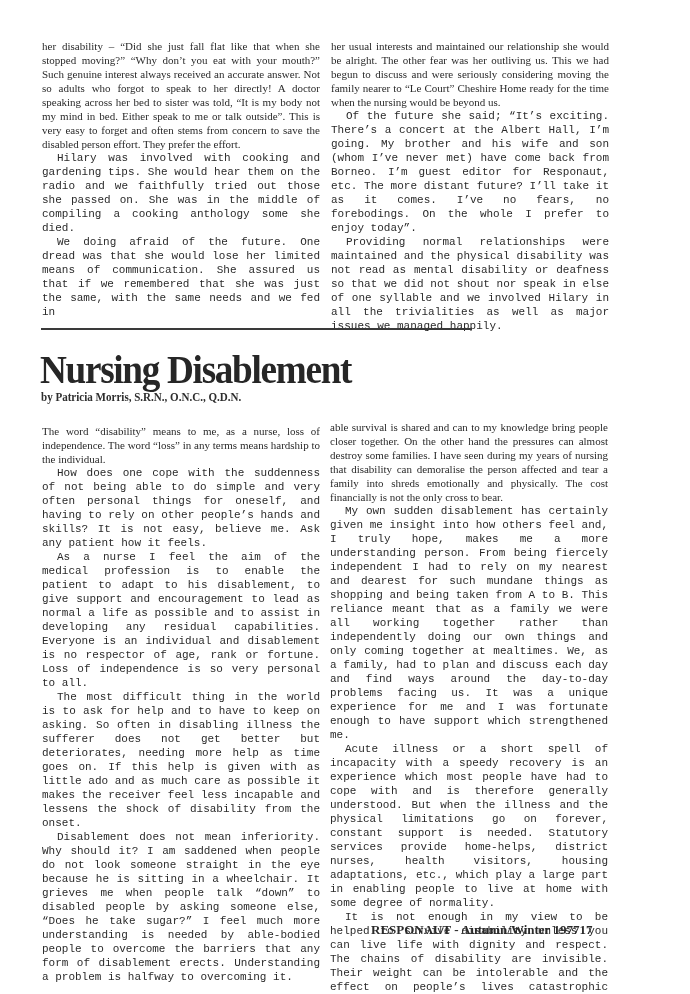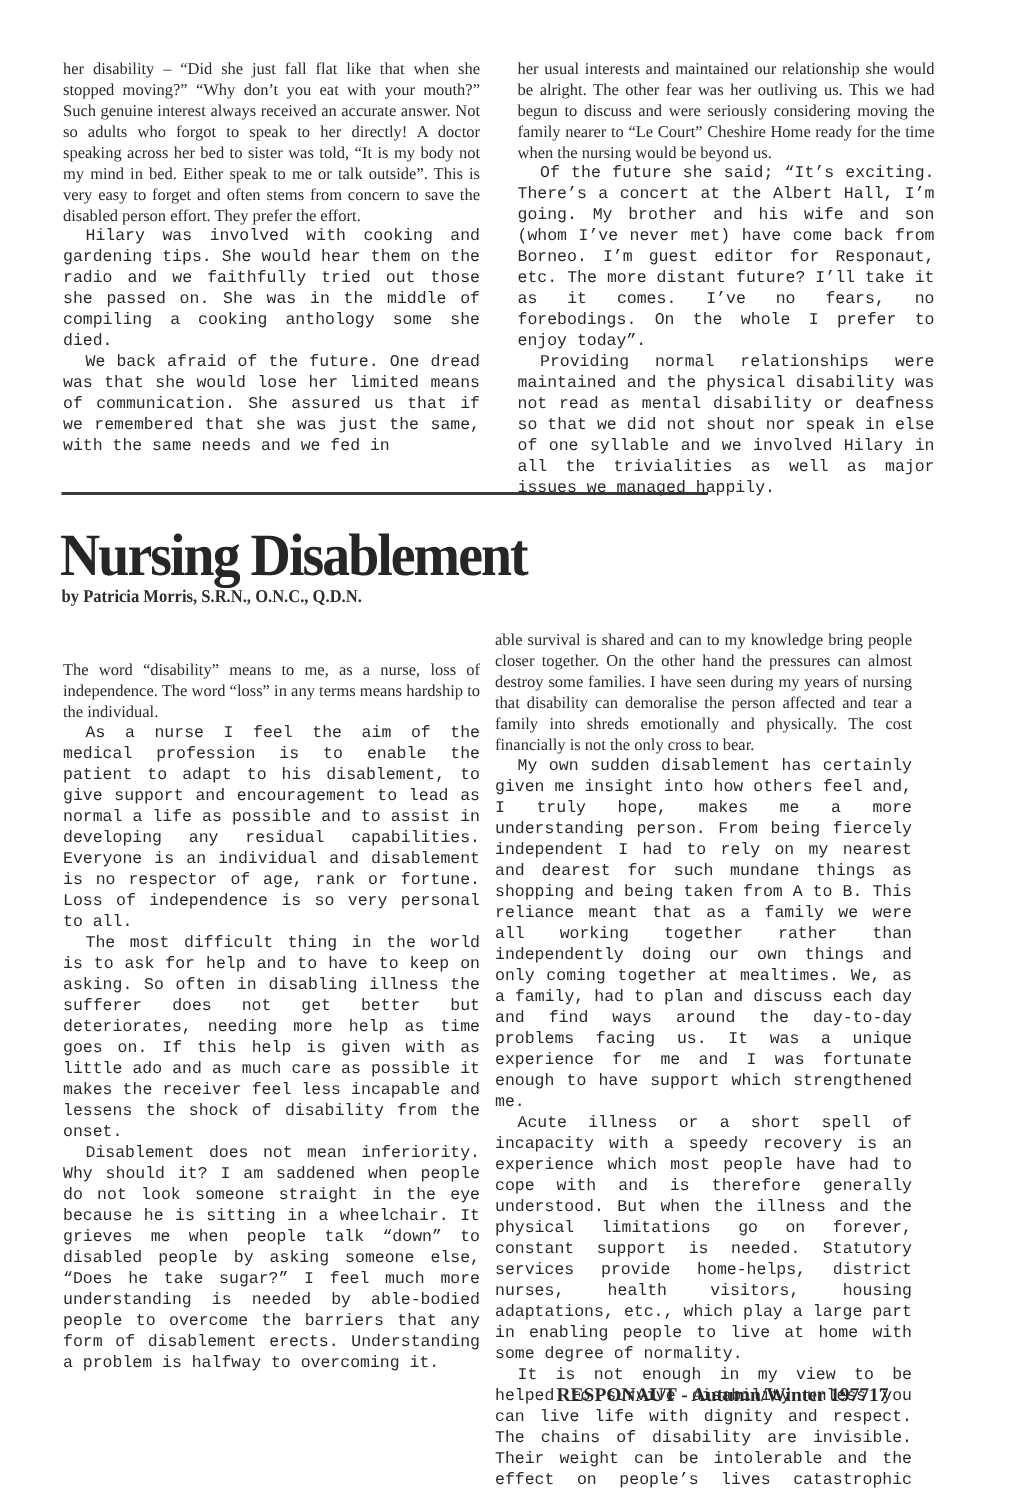--- a/index.html
+++ b/index.html
@@ -12,21 +12,21 @@
     position: absolute;
     width: 278px;
     font-size: 11px;
     line-height: 14px;
     text-align: justify;
     hyphens: none;
   }
   .col p { margin: 0; text-indent: 0; }
   .col p + p { text-indent: 15px; font-family: Liberation Mono, monospace; }
   #top-left { left: 42px; top: 39px; }
-  #top-right { left: 345px; top: 39px; }
+  #top-right { left: 331px; top: 39px; }
   #rule {
     position: absolute; left: 41px; top: 328px; width: 431px; height: 0;
     border-top: 2px solid #3a3a3a;
   }
   #title {
     position: absolute; left: 40px; top: 350px;
     font-family: "Liberation Serif", serif;
     font-weight: bold;
     font-size: 40px; line-height: 40px;
     letter-spacing: -1.4px;
@@ -34,51 +34,52 @@
     transform: scaleX(0.93); transform-origin: left top;
     margin: 0;
   }
   #byline {
     position: absolute; left: 41px; top: 390px;
     font-family: "Liberation Serif", serif;
     font-weight: bold; font-size: 12px;
     transform: scaleX(0.92); transform-origin: left top;
     color: #2e2e2e;
   }
-  #bottom-left { left: 42px; top: 440px; }
+  #bottom-left { left: 42px; top: 424px; }
   #bottom-right { left: 330px; top: 420px; }
   #footer {
     position: absolute; left: 371px; top: 922px;
     font-weight: bold; font-size: 13px;
     color: #2a2a2a; white-space: nowrap;
   }
   #footer .page { }
 </style>
 </head>
 <body>
 
 <div class="col" id="top-left">
   <p>her disability – “Did she just fall flat like that when she stopped moving?” “Why don’t you eat with your mouth?” Such genuine interest always received an accurate answer. Not so adults who forgot to speak to her directly! A doctor speaking across her bed to sister was told, “It is my body not my mind in bed. Either speak to me or talk outside”. This is very easy to forget and often stems from concern to save the disabled person effort. They prefer the effort.</p>
   <p>Hilary was involved with cooking and gardening tips. She would hear them on the radio and we faithfully tried out those she passed on. She was in the middle of compiling a cooking anthology some she died.</p>
-  <p>We back afraid of the future. One dread was that she would lose her limited means of communication. She assured us that if we remembered that she was just the same, with the same needs and we fed in</p>
+  <p>We doing afraid of the future. One dread was that she would lose her limited means of communication. She assured us that if we remembered that she was just the same, with the same needs and we fed in</p>
 </div>
 
 <div class="col" id="top-right">
   <p>her usual interests and maintained our relationship she would be alright. The other fear was her outliving us. This we had begun to discuss and were seriously considering moving the family nearer to “Le Court” Cheshire Home ready for the time when the nursing would be beyond us.</p>
   <p>Of the future she said; “It’s exciting. There’s a concert at the Albert Hall, I’m going. My brother and his wife and son (whom I’ve never met) have come back from Borneo. I’m guest editor for Responaut, etc. The more distant future? I’ll take it as it comes. I’ve no fears, no forebodings. On the whole I prefer to enjoy today”.</p>
   <p>Providing normal relationships were maintained and the physical disability was not read as mental disability or deafness so that we did not shout nor speak in else of one syllable and we involved Hilary in all the trivialities as well as major issues we managed happily.</p>
 </div>
 
 <div id="rule"></div>
 
 <h1 id="title">Nursing Disablement</h1>
 <div id="byline">by Patricia Morris, S.R.N., O.N.C., Q.D.N.</div>
 
 <div class="col" id="bottom-left">
   <p>The word “disability” means to me, as a nurse, loss of independence. The word “loss” in any terms means hardship to the individual.</p>
+  <p>How does one cope with the suddenness of not being able to do simple and very often personal things for oneself, and having to rely on other people’s hands and skills? It is not easy, believe me. Ask any patient how it feels.</p>
   <p>As a nurse I feel the aim of the medical profession is to enable the patient to adapt to his disablement, to give support and encouragement to lead as normal a life as possible and to assist in developing any residual capabilities. Everyone is an individual and disablement is no respector of age, rank or fortune. Loss of independence is so very personal to all.</p>
   <p>The most difficult thing in the world is to ask for help and to have to keep on asking. So often in disabling illness the sufferer does not get better but deteriorates, needing more help as time goes on. If this help is given with as little ado and as much care as possible it makes the receiver feel less incapable and lessens the shock of disability from the onset.</p>
   <p>Disablement does not mean inferiority. Why should it? I am saddened when people do not look someone straight in the eye because he is sitting in a wheelchair. It grieves me when people talk “down” to disabled people by asking someone else, “Does he take sugar?” I feel much more understanding is needed by able-bodied people to overcome the barriers that any form of disablement erects. Understanding a problem is halfway to overcoming it.</p>
 </div>
 
 <div class="col" id="bottom-right">
   <p>able survival is shared and can to my knowledge bring people closer together. On the other hand the pressures can almost destroy some families. I have seen during my years of nursing that disability can demoralise the person affected and tear a family into shreds emotionally and physically. The cost financially is not the only cross to bear.</p>
   <p>My own sudden disablement has certainly given me insight into how others feel and, I truly hope, makes me a more understanding person. From being fiercely independent I had to rely on my nearest and dearest for such mundane things as shopping and being taken from A to B. This reliance meant that as a family we were all working together rather than independently doing our own things and only coming together at mealtimes. We, as a family, had to plan and discuss each day and find ways around the day-to-day problems facing us. It was a unique experience for me and I was fortunate enough to have support which strengthened me.</p>
   <p>Acute illness or a short spell of incapacity with a speedy recovery is an experience which most people have had to cope with and is therefore generally understood. But when the illness and the physical limitations go on forever, constant support is needed. Statutory services provide home-helps, district nurses, health visitors, housing adaptations, etc., which play a large part in enabling people to live at home with some degree of normality.</p>
   <p>It is not enough in my view to be helped to survive disability unless you can live life with dignity and respect. The chains of disability are invisible. Their weight can be intolerable and the effect on people’s lives catastrophic without the support, help and care from one human being to another.</p>

